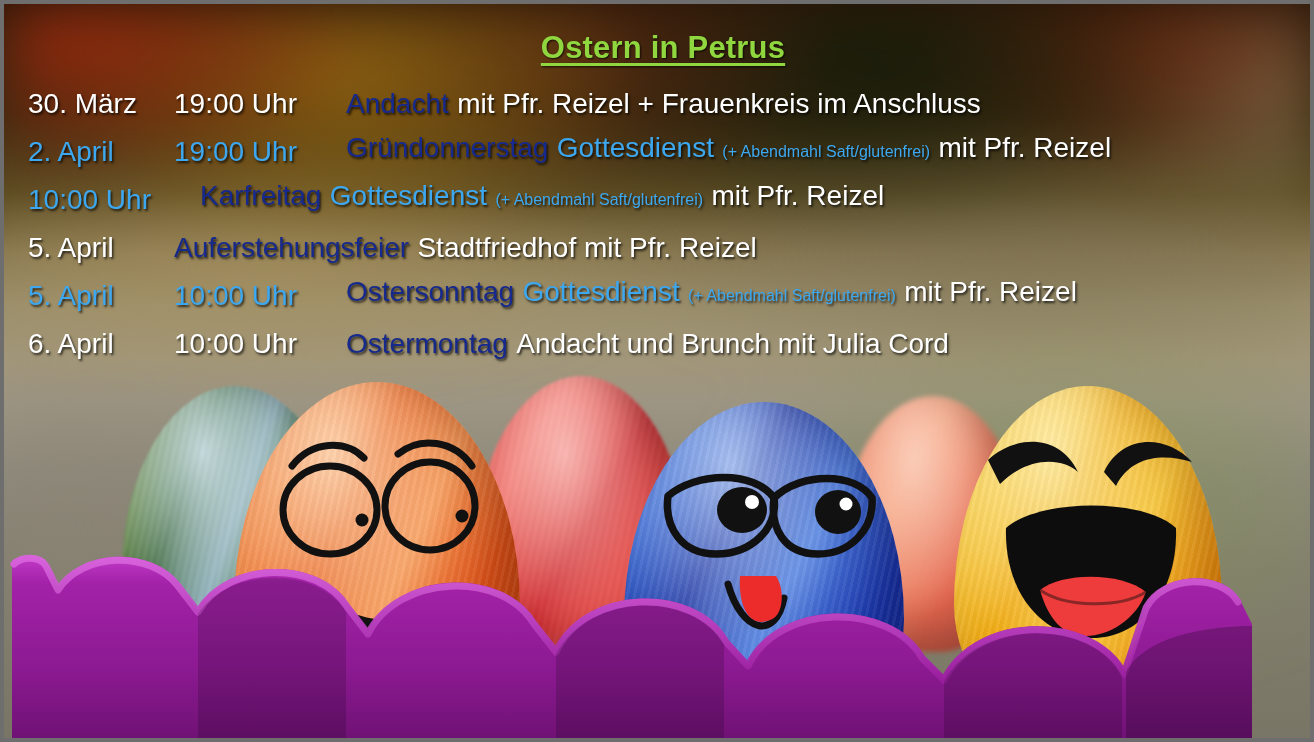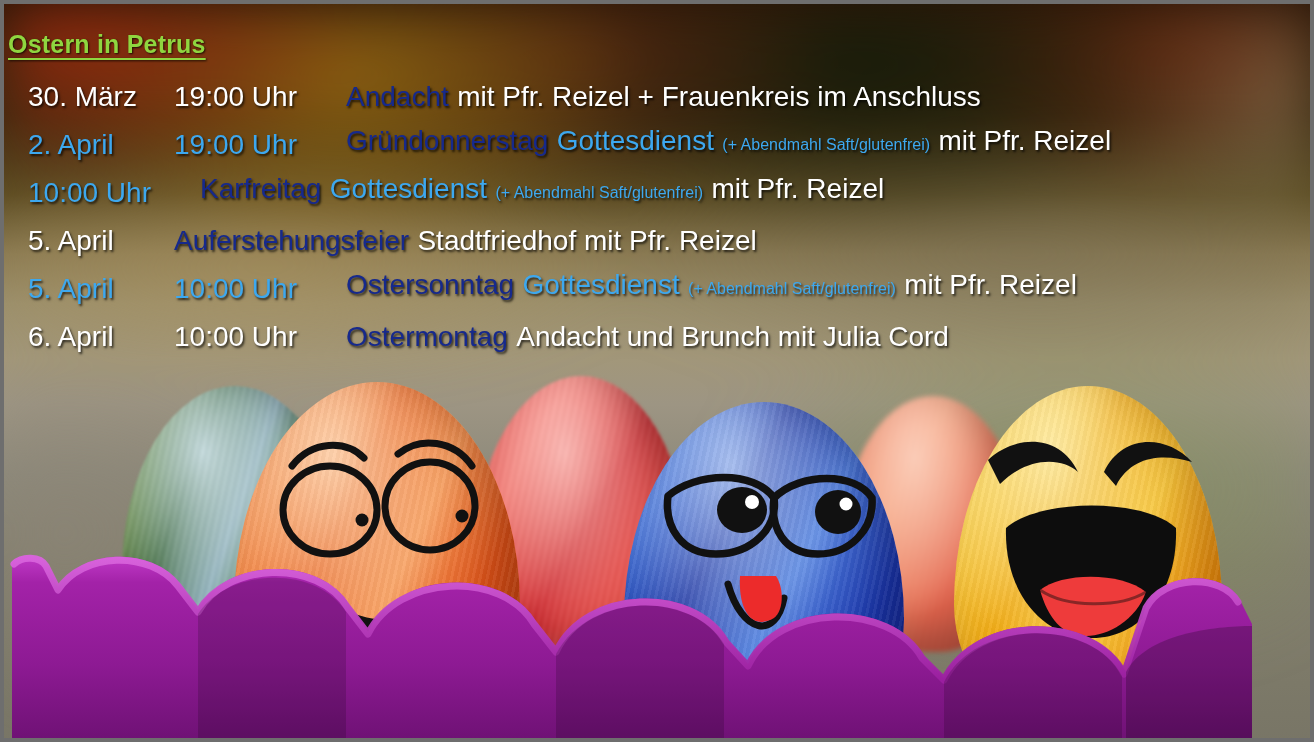--- a/index.html
+++ b/index.html
@@ -133,30 +133,30 @@
   .carton svg { width: 100%; height: 100%; display: block; }
 
   
   .overlay {
     position: absolute;
     left: 0; top: 0; right: 0;
     padding: 26px 0 0 0;
   }
 
   .title {
-    text-align: left;
-    font-size: 25px;
+    text-align: center;
+    font-size: 31px;
     font-weight: bold;
     color: #8fd63f;
     text-decoration: underline;
     text-underline-offset: 5px;
     letter-spacing: .2px;
     text-shadow: 1px 1px 2px rgba(0,0,0,.75);
     margin: 0 0 14px 0;
-    padding-left: 4px;
+    padding-left: 12px;
   }
 
   .rows { padding-left: 24px; }
 
   .row {
     display: flex;
     align-items: flex-end;
     height: 48px;
     white-space: nowrap;
     font-size: 28px;

